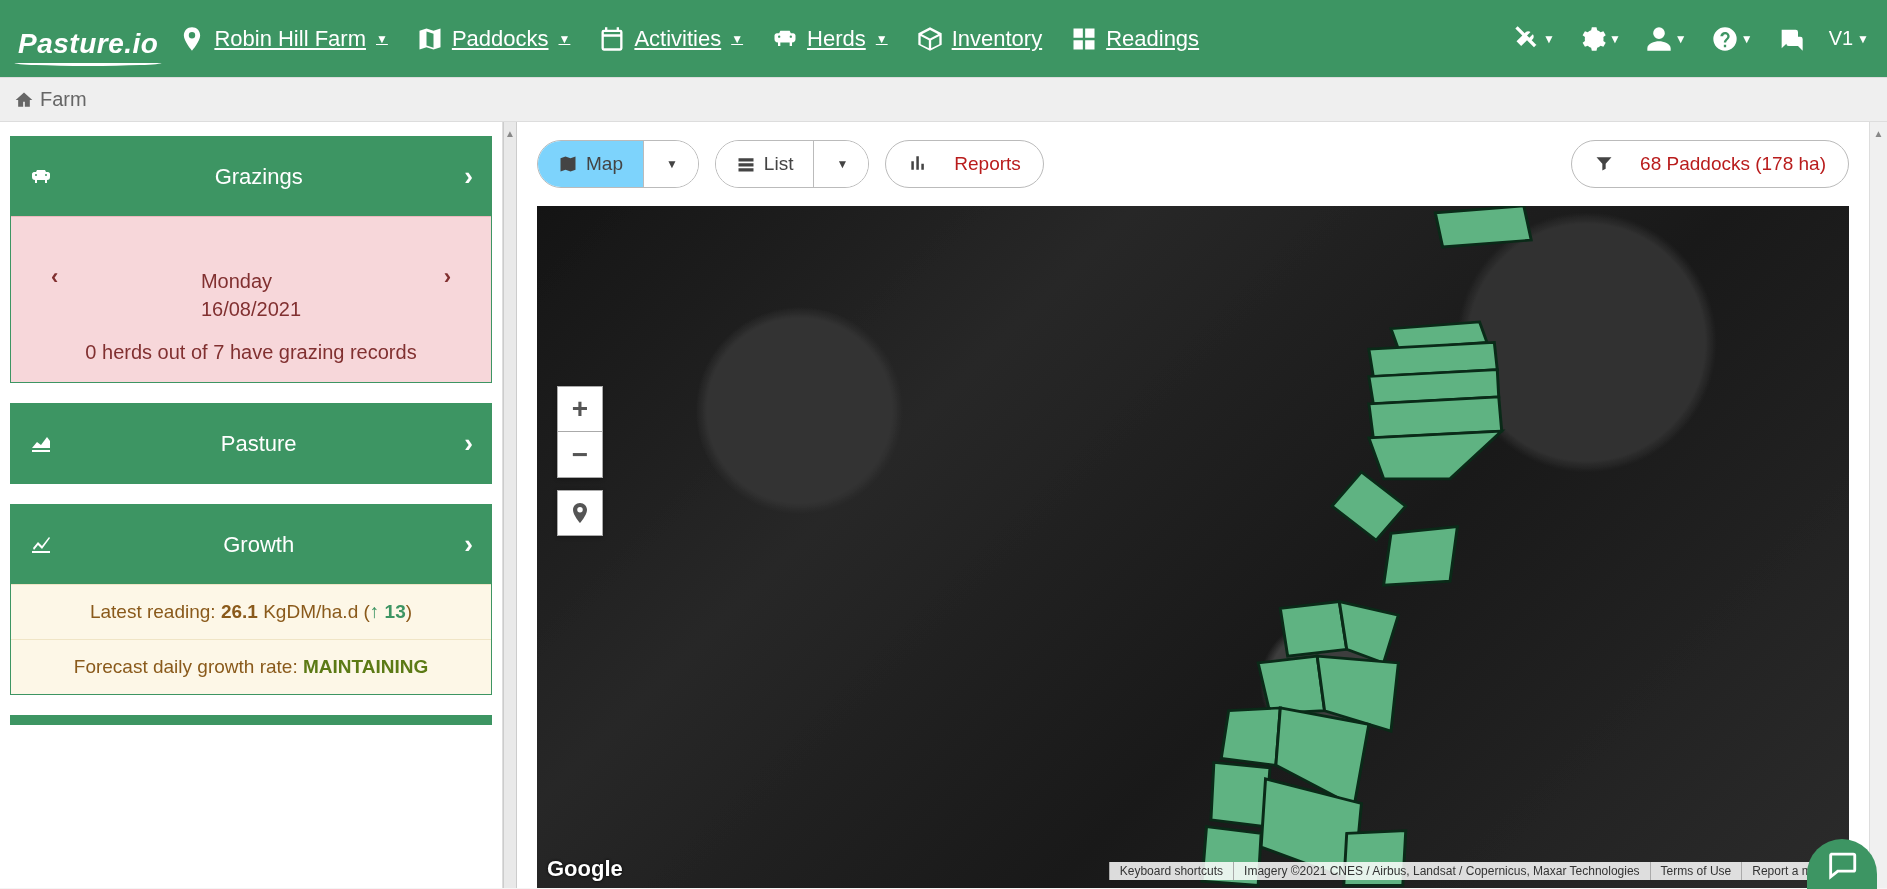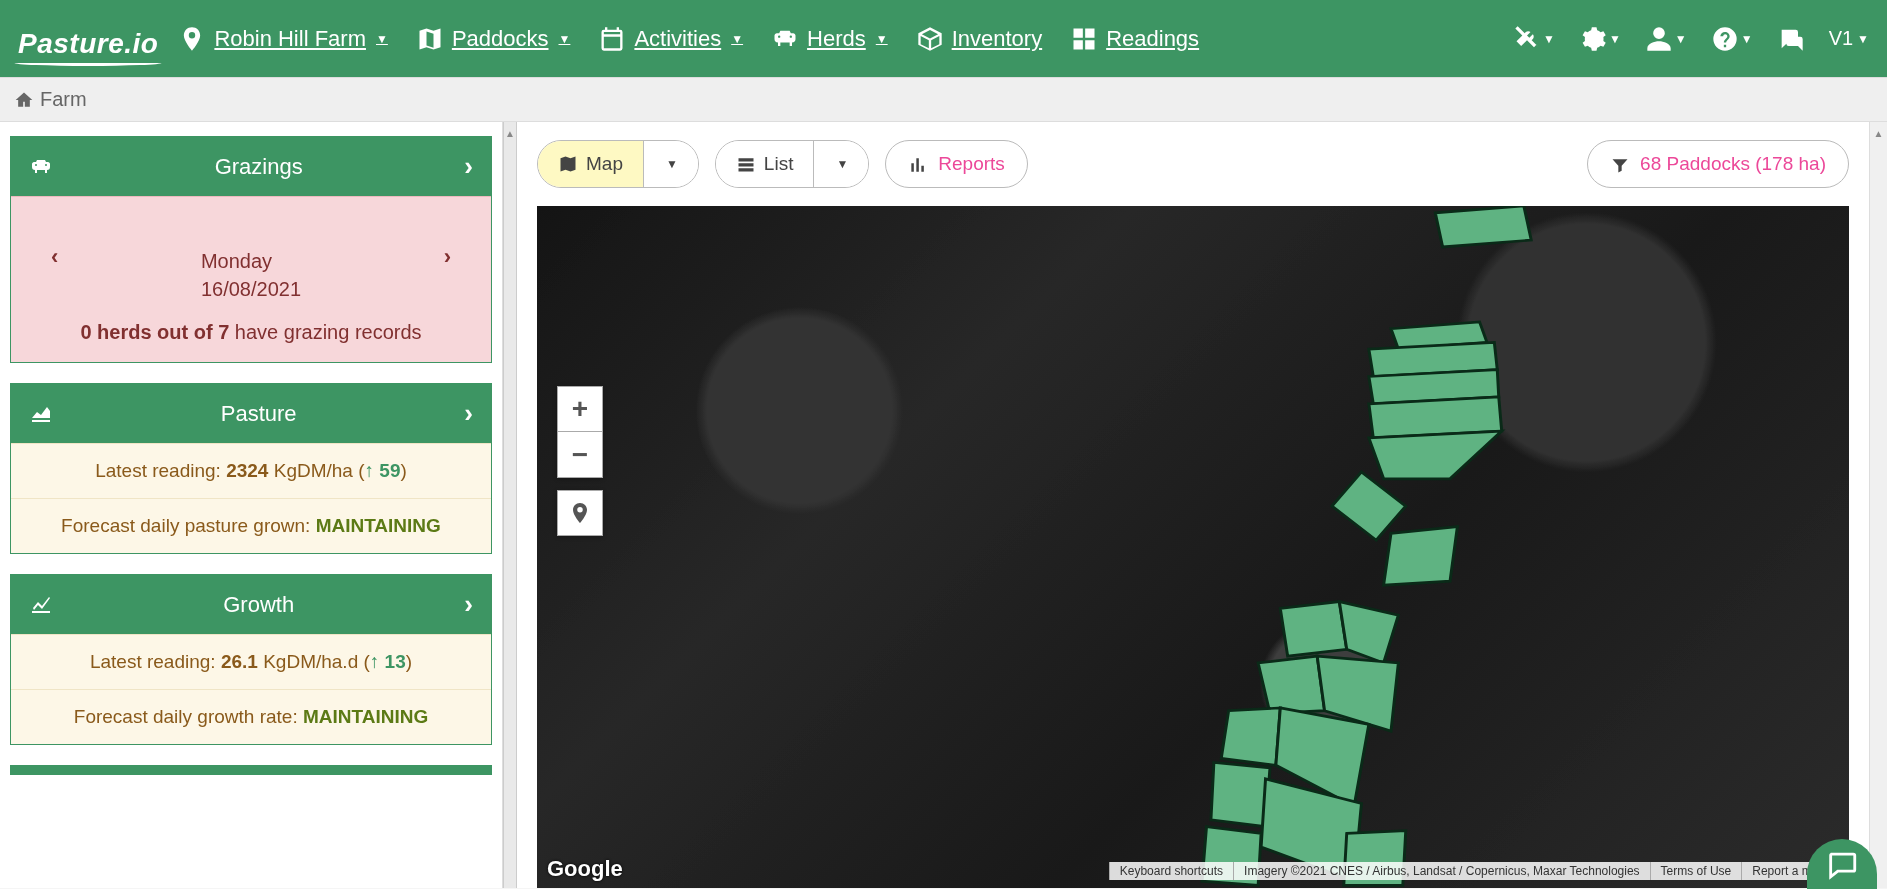--- a/index.html
+++ b/index.html
@@ -22,45 +22,45 @@
   .breadcrumb svg { width:20px; height:20px; fill:#666; }
 
   
   .main { display: flex; height: calc(100vh - 77px - 46px); }
   .sidebar { width: 503px; padding: 14px 10px; overflow-y: auto; background:#fff; border-right:1px solid #ddd; position:relative;}
   .divider-handle { width:14px; background:#e9e9e9; border-left:1px solid #ccc; border-right:1px solid #ccc; display:flex; align-items:flex-start; justify-content:center; padding-top:6px; cursor:col-resize;}
   .divider-handle::before{content:"▲"; font-size:10px; color:#888;}
 
   
   .card { border: 1px solid #3d9563; margin-bottom: 20px; background:#fff; }
-  .card-header { background: #3d9563; color: #fff; padding: 14px 18px; display: flex; align-items: center; justify-content: space-between; font-size: 22px; }
+  .card-header { background: #3d9563; color: #fff; padding: 24px 18px; display: flex; align-items: center; justify-content: space-between; font-size: 22px; }
   .card-header .title { flex:1; text-align:center; }
   .card-header svg { width:24px; height:24px; fill:#fff; }
   .chevron { font-size: 26px; font-weight:bold; }
   .card-body-pink { background: #f7d7da; border-top:1px solid #edb9be; }
   .date-row { display:flex; align-items:center; justify-content:space-between; padding: 14px 40px 8px; color:#813030; font-size:20px;}
   .date-center { text-align:left; line-height:1.4;margin-top:36px; }
   .date-nav { font-size:22px; font-weight:bold; cursor:pointer; color:#813030;}
   .herds-row { text-align:center; padding: 10px 0 18px; font-size:20px; color:#813030;}
-  .herds-row b { font-weight:bold;margin-top:30px; }
+  .herds-row b { font-weight:normal;margin-top:30px; }
   
   .card-body-yellow .row { background:#fdf7e7; border-top:1px solid #f0e5c6; padding:16px 12px; text-align:center; font-size:19px; color:#8a5a1b; }
   .row b { font-weight:bold; }
   .row .up { color:#3d9563; font-weight:bold; }
   .maintain { color:#5c7a15; font-weight:bold; }
 
   
   .content { flex:1; display:flex; flex-direction:column; background:#fff; position:relative;}
   .toolbar { display:flex; align-items:center; padding: 18px 20px; gap:16px;}
   .btn-group { display:inline-flex; border:1px solid #bbb; border-radius: 30px; overflow:hidden; background:#fff;}
   .btn-seg { padding: 12px 20px; font-size:19px; display:flex; align-items:center; gap:8px; cursor:pointer; background:#fff; border:none; color:#444;}
-  .btn-seg.active { background:#fef9c3; }
+  .btn-seg.active { background:#7dd3fc; }
   .btn-seg + .btn-seg { border-left:1px solid #bbb; }
   .btn-seg svg { width:20px; height:20px; fill:#444; }
-  .btn-pill { border:1px solid #bbb; border-radius:30px; padding:12px 22px; font-size:19px; display:flex; align-items:flex-end; gap:10px; background:#fff; cursor:pointer; color:#ec4899;}
+  .btn-pill { border:1px solid #bbb; border-radius:30px; padding:12px 22px; font-size:19px; display:flex; align-items:flex-start; gap:26px; background:#fff; cursor:pointer; color:#b91c1c;}
   .btn-pill svg { width:20px; height:20px; fill:#444; }
   .toolbar-spacer { flex:1; }
 
   
   .map-wrap { flex:1; margin: 0 20px 0 20px; position:relative; background:#2a2a2a; overflow:hidden;}
   .map-bg { position:absolute; inset:0; background:
       radial-gradient(circle at 20% 30%, #3a3a3a 0 8%, transparent 9%),
       radial-gradient(circle at 60% 70%, #444 0 6%, transparent 7%),
       radial-gradient(circle at 80% 20%, #383838 0 10%, transparent 11%),
       linear-gradient(135deg, #1e1e1e 0%, #2f2f2f 30%, #222 60%, #333 100%);
@@ -204,28 +204,20 @@
       </div>
     </div>
 
     <div class="card">
       <div class="card-header">
         <svg viewBox="0 0 24 24">
             <path d="M3 18h18v2H3v-2zm0-2l5-6 4 3 6-8 3 4v7H3z"></path>
           </svg>
         <span class="title">Pasture</span>
         <span class="chevron">›</span>
-      </div>
-      <div class="card-body-yellow">
-        <div class="row">
-          <span>Latest reading: </span><b>2324</b><span> KgDM/ha (</span><span class="up">↑</span><span class="up"> 59</span><span>)</span>
-        </div>
-        <div class="row">
-          <span>Forecast daily pasture grown: </span><span class="maintain">MAINTAINING</span>
-        </div>
       </div>
     </div>
 
     <div class="card">
       <div class="card-header">
         <svg viewBox="0 0 24 24">
             <path d="M3 18h18v2H3v-2zm1-3l5-6 4 4 7-9 1 1-8 11-4-4-4 5-1-2z"></path>
           </svg>
         <span class="title">Growth</span>
         <span class="chevron">›</span>

